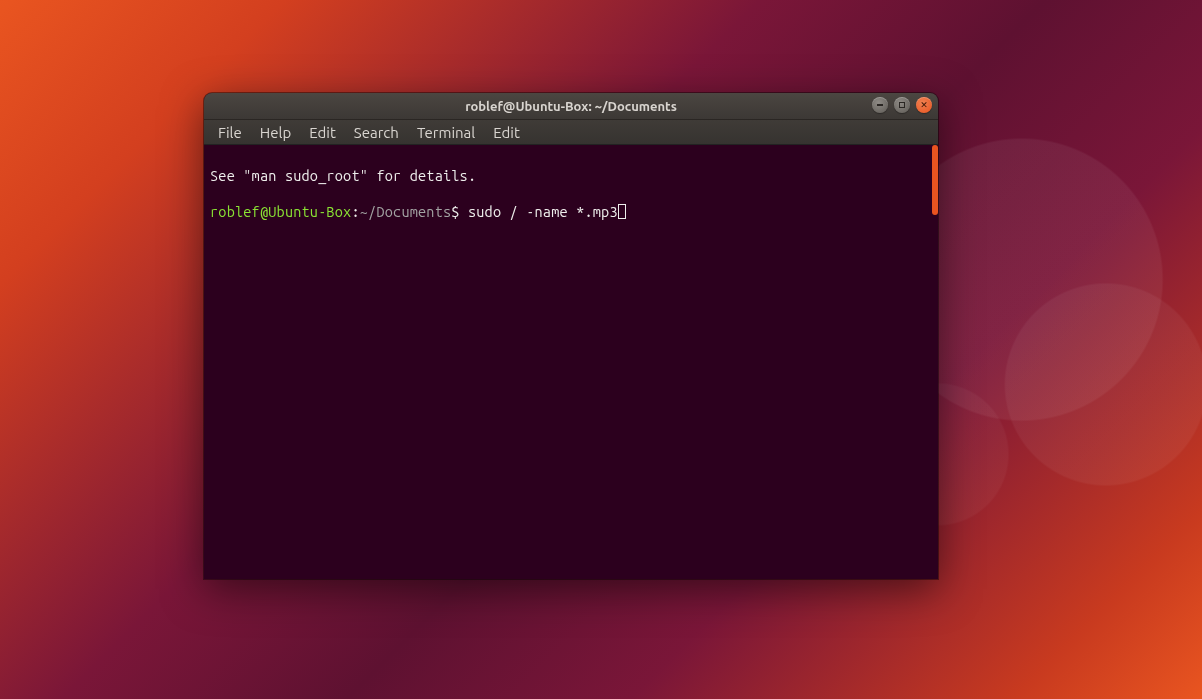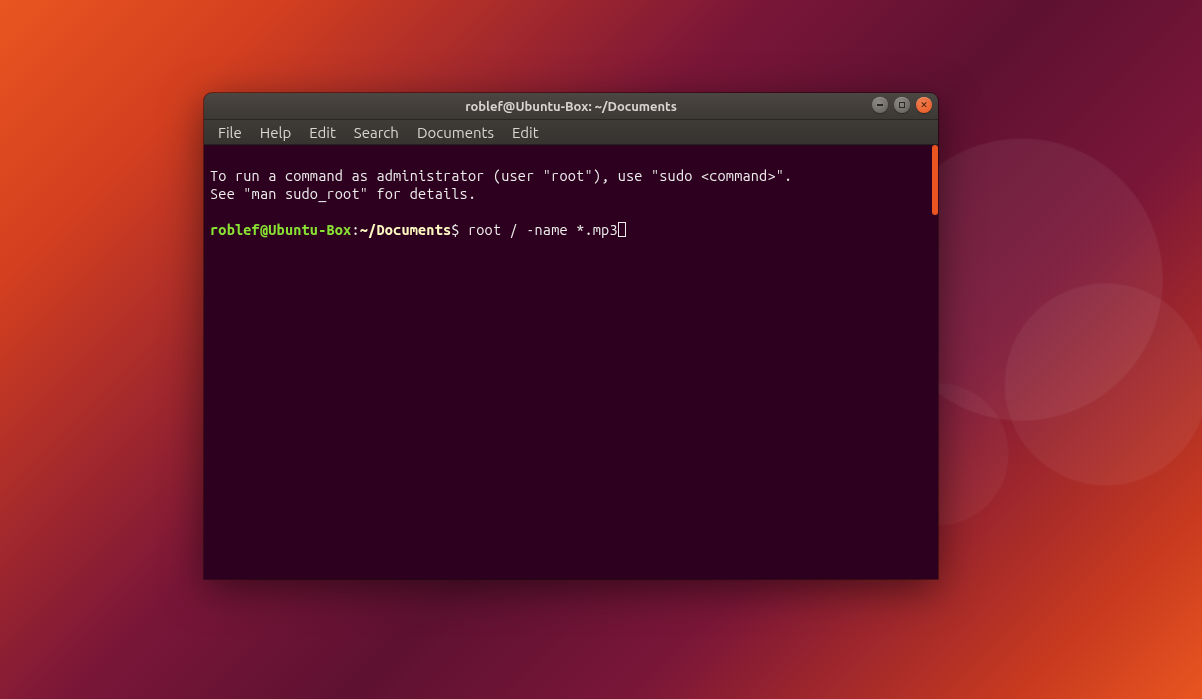--- a/index.html
+++ b/index.html
@@ -97,22 +97,22 @@
     height: calc(100% - 50px);
     padding: 4px 6px;
     font-family: "Ubuntu Mono", "DejaVu Sans Mono", monospace;
     font-size: 14.5px;
     line-height: 18px;
     color: #eeeeec;
     white-space: pre-wrap;
     letter-spacing: 0.2px;
   }
   .terminal-body .line { display:block; }
-  .prompt-user { color: #8ae234; font-weight: bold; }
-  .prompt-path { color: #fef9c3; font-weight: bold; }
+  .prompt-user { color: #8ae234; font-weight: normal; }
+  .prompt-path { color: #a3a3a3; font-weight: normal; }
   .prompt-sep  { color: #eeeeec; }
   .cursor {
     display: inline-block;
     width: 8px;
     height: 15px;
     border: 1px solid #eeeeec;
     vertical-align: -2px;
     margin-left: 0px;
     box-sizing: border-box;
   }
@@ -140,25 +140,25 @@
         <div class="wc-btn wc-max"></div>
         <div class="wc-btn wc-close"></div>
       </div>
     </div>
 
     <div class="menubar">
       <span class="menu-item">File</span>
       <span class="menu-item">Help</span>
       <span class="menu-item">Edit</span>
       <span class="menu-item">Search</span>
-      <span class="menu-item">Documents</span>
+      <span class="menu-item">Terminal</span>
       <span class="menu-item">Edit</span>
     </div>
 
     <div class="terminal-body">
-<span class="line">To run a command as administrator (user "root"), use "sudo &lt;command&gt;".</span><span class="line">See "man sudo_root" for details.</span>
-<span class="line"><span class="prompt-user">roblef@Ubuntu-Box</span><span class="prompt-sep">:</span><span class="prompt-path">~/Documents</span><span class="prompt-sep">$</span> <span>root / -name *.mp3</span><span class="cursor"></span></span>
+<span class="line">See "man sudo_root" for details.</span>
+<span class="line"><span class="prompt-user">roblef@Ubuntu-Box</span><span class="prompt-sep">:</span><span class="prompt-path">~/Documents</span><span class="prompt-sep">$</span> <span>sudo / -name *.mp3</span><span class="cursor"></span></span>
       <div class="scrollbar"></div>
     </div>
 
   </div>
 
 </div>
 
 </body></html>

